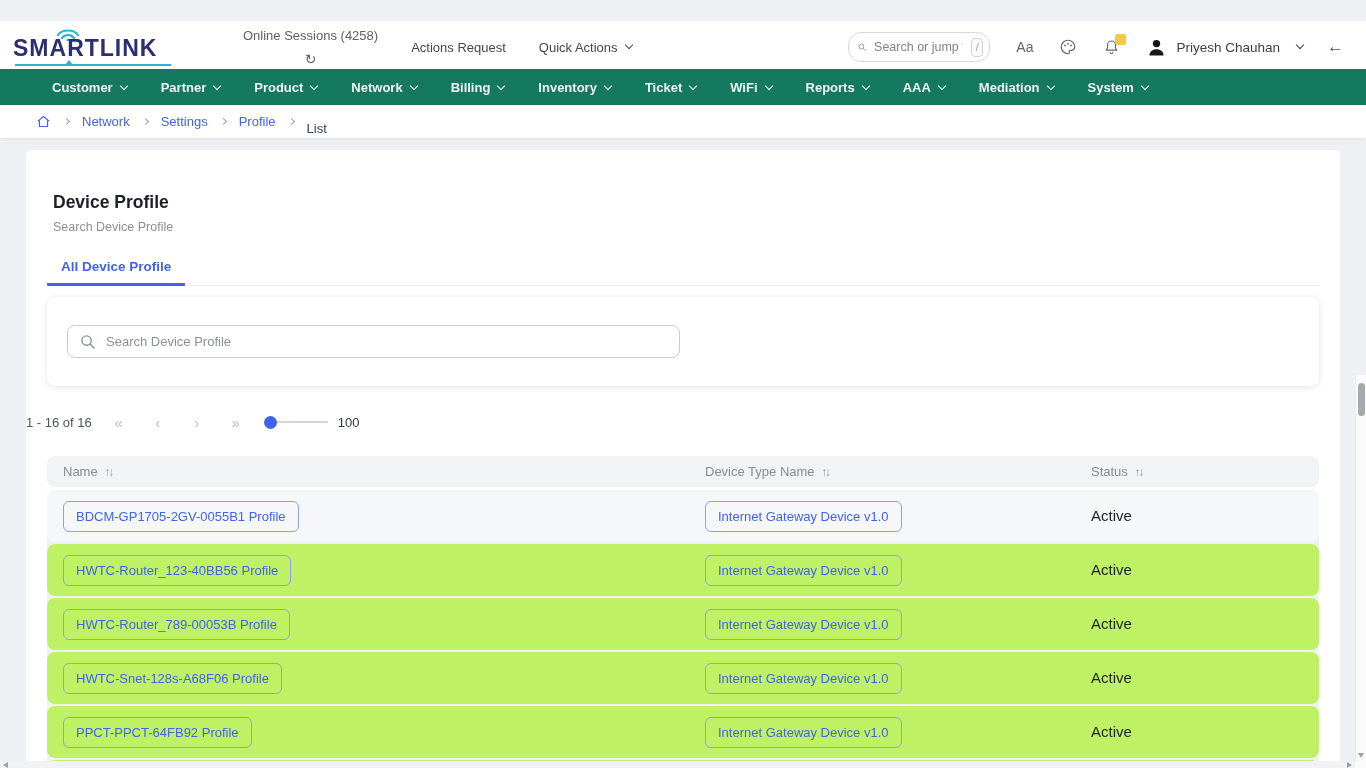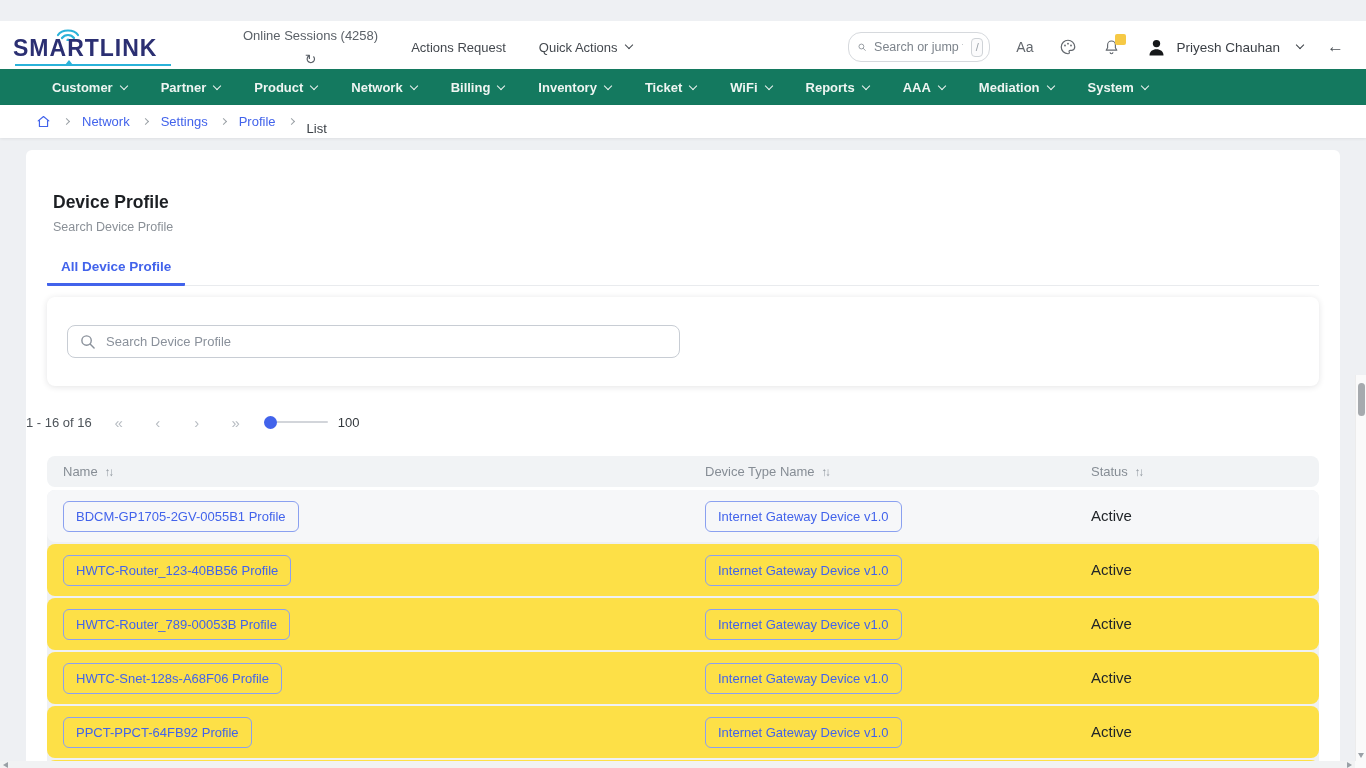--- a/index.html
+++ b/index.html
@@ -173,21 +173,21 @@
     font-size: 13px; color: #868d95;
   }
   .th { padding-left: 16px; display: flex; align-items: center; gap: 7px; cursor: pointer; }
   .sort { font-size: 11.5px; letter-spacing: -2px; color: #8d949c; }
 
   .tbody {
     margin: 3px 21px 0; display: flex; flex-direction: column; gap: 2px;
     background: #eff1f3; border-radius: 8px;
   }
   .trow {
-    height: 52px; background: #fde047; border-radius: 8px;
+    height: 52px; background: #bef264; border-radius: 8px;
     display: grid; grid-template-columns: 642px 386px 1fr; align-items: center;
   }
   .trow:first-child { background: #f6f7f9; }
   .cell { padding-left: 16px; }
   .chip {
     display: inline-block; padding: 7px 12px;
     font-size: 13px; color: var(--accent); font-family: inherit;
     border: 1px solid var(--chip-border); border-radius: 6px;
     background: transparent; cursor: pointer; white-space: nowrap;
   }

